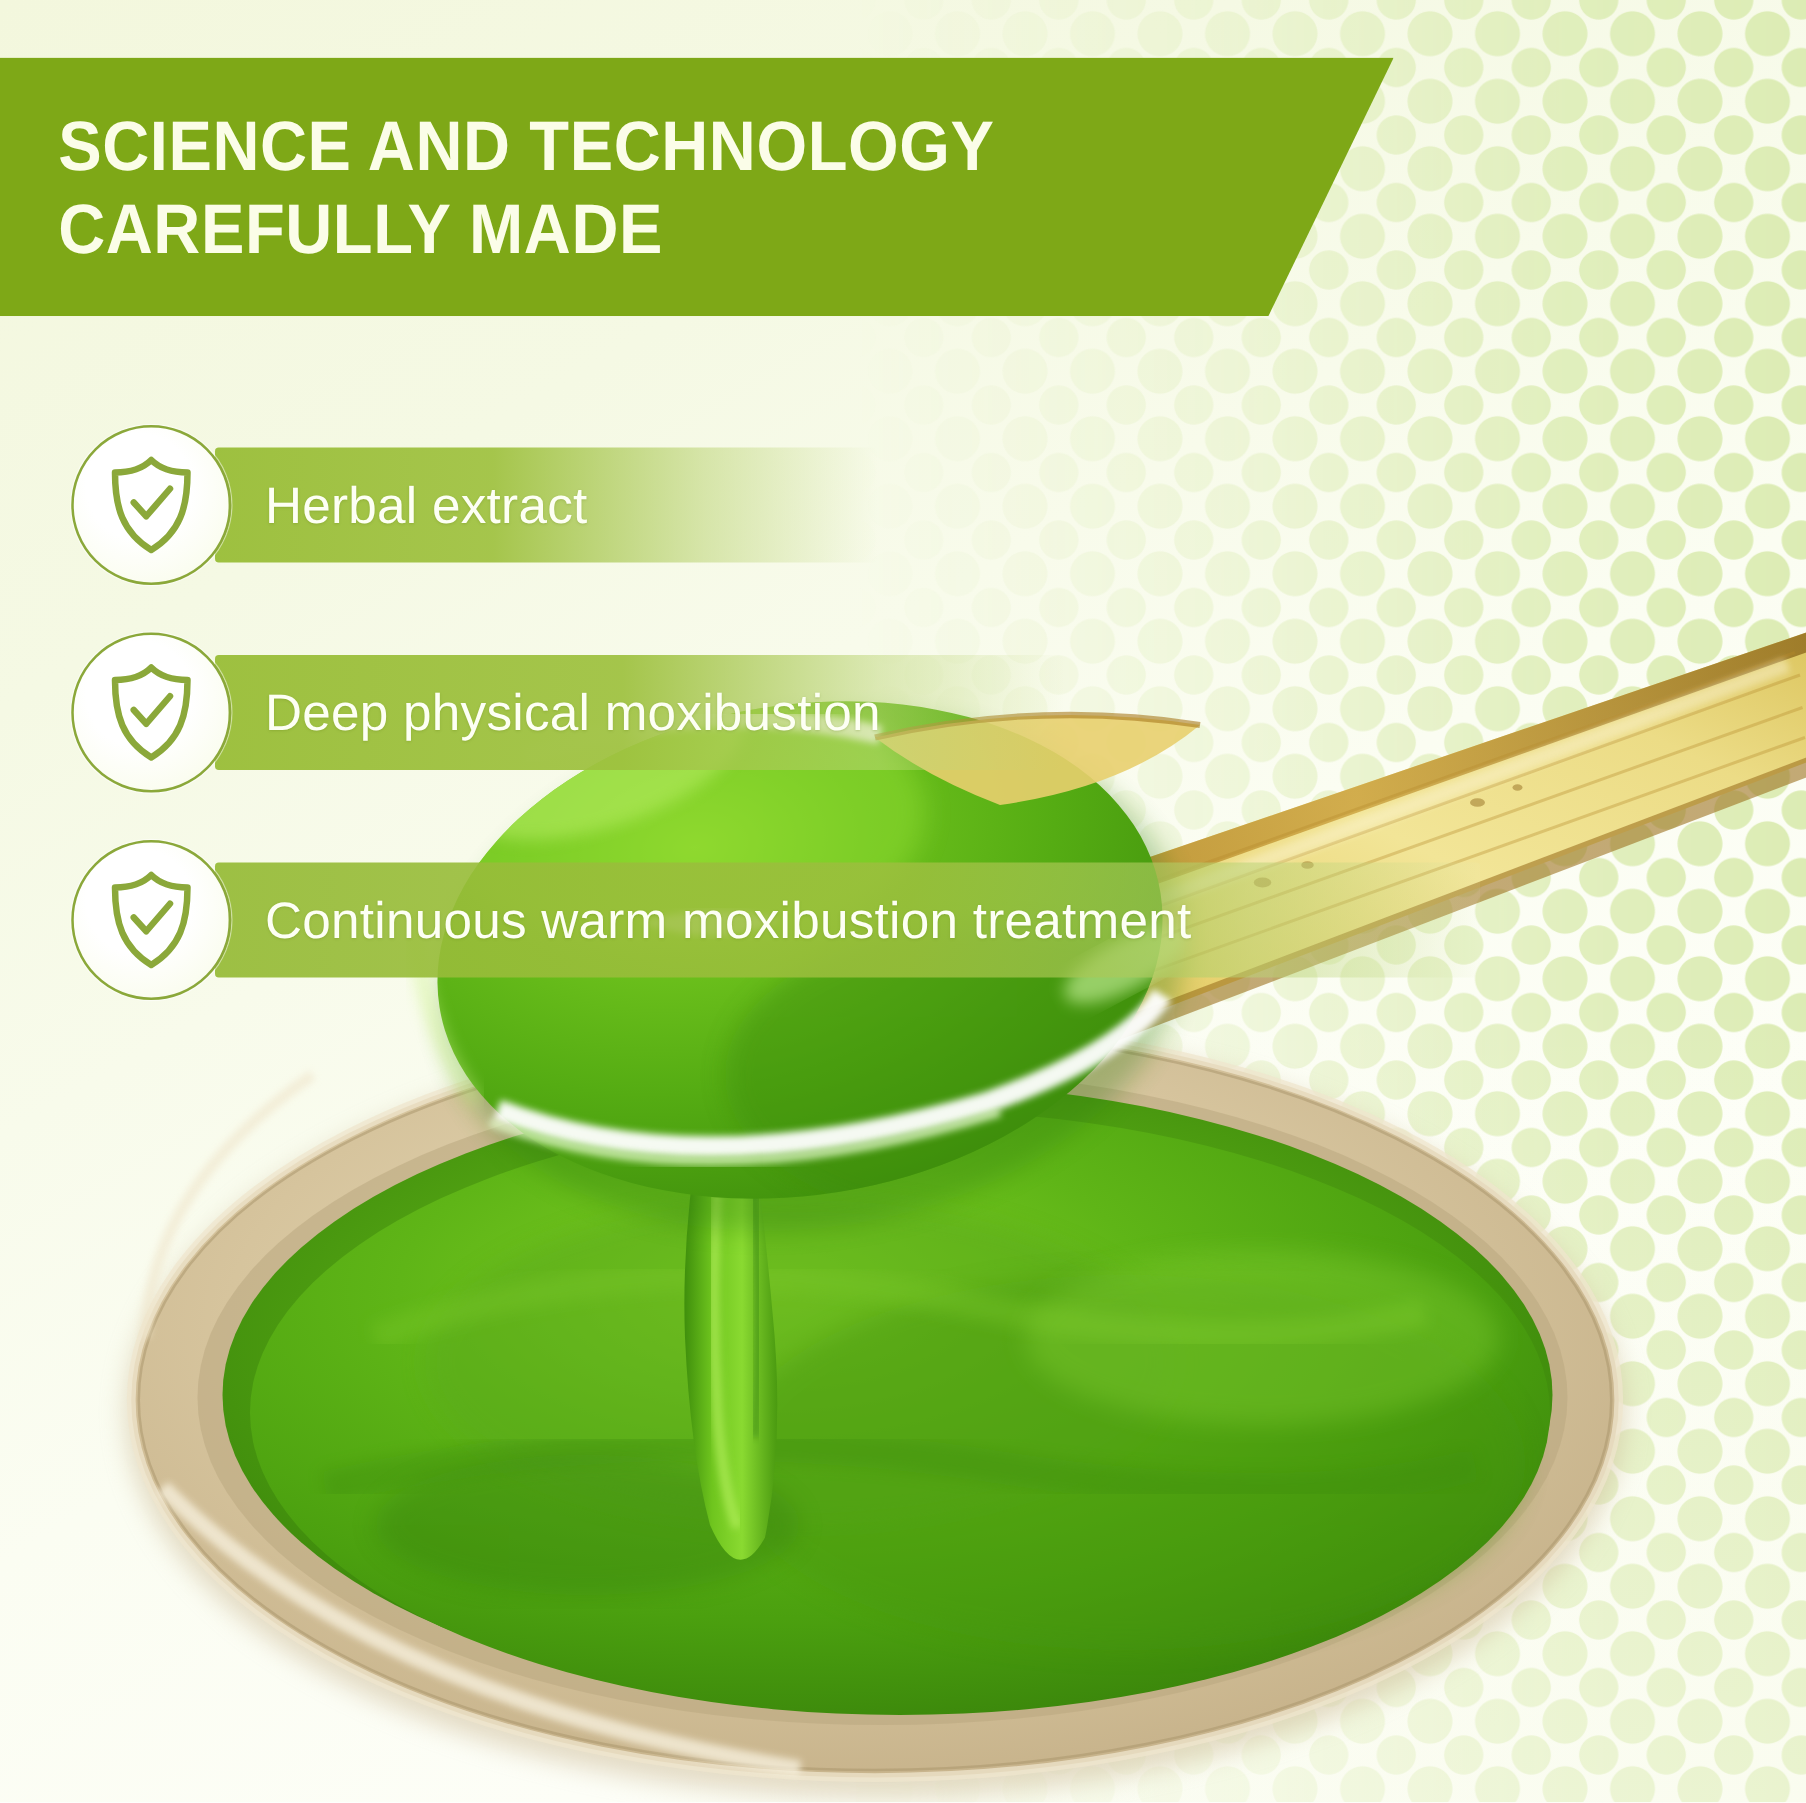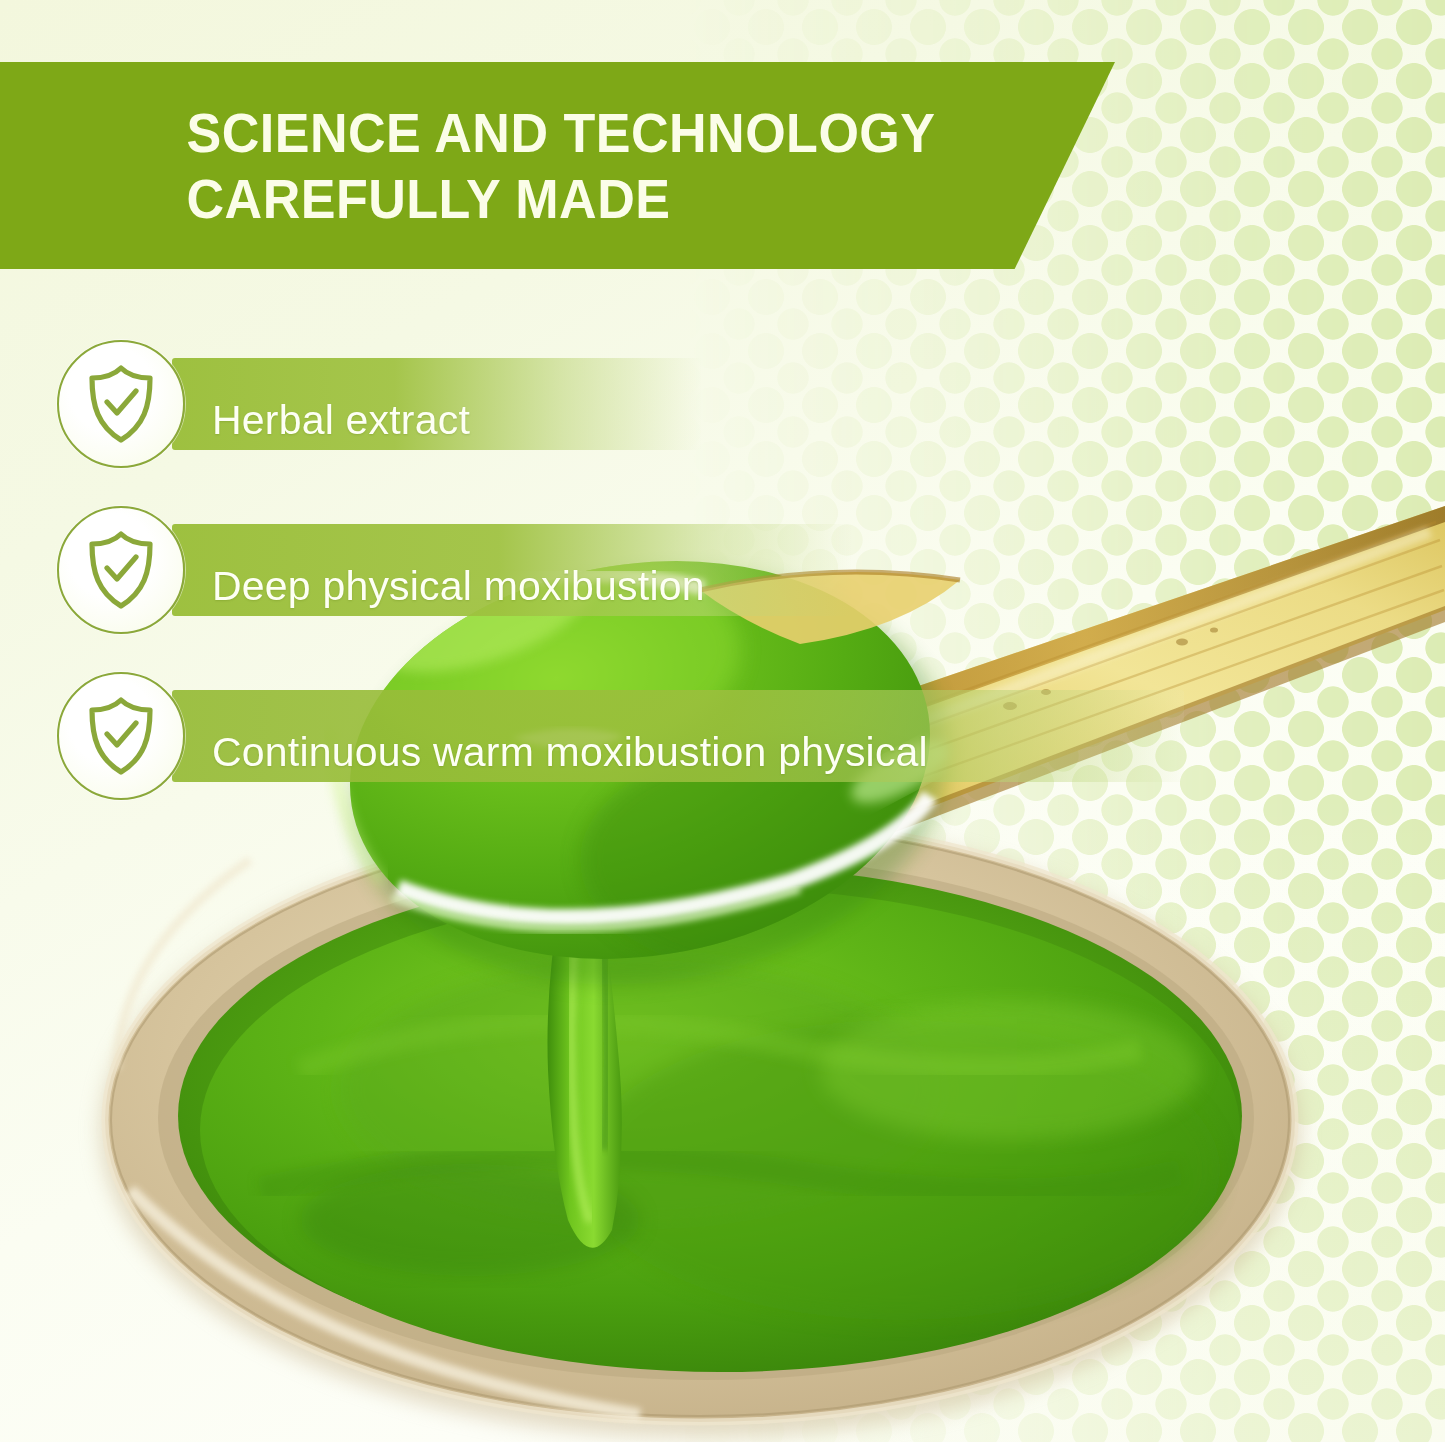--- a/index.html
+++ b/index.html
@@ -63,29 +63,28 @@
     left: 0;
     top: 430px;
     width: 1445px;
     height: 1012px;
   }
 
   
   .banner {
     position: absolute;
     left: 0;
-    top: 62px;
+    top: 46px;
     width: 1115px;
     height: 207px;
     background: #7ea817;
     clip-path: polygon(0 0, 100% 0, 91.0% 100%, 0 100%);
     display: flex;
     flex-direction: column;
     justify-content: center;
-    align-items: flex-end;
   }
   .banner-title {
     color: #fbfde8;
     font-size: 56px;
     line-height: 1.17;
     font-weight: bold;
     letter-spacing: .5px;
     padding-left: 50px;
     padding-right: 120px;
     text-transform: uppercase;
@@ -148,21 +147,20 @@
     left: 212px;
     top: 18px;
     height: 92px;
     display: flex;
     align-items: center;
     color: #fdfff4;
     font-size: 41px;
     letter-spacing: .2px;
     white-space: nowrap;
     text-shadow: 0 1px 2px rgba(90,120,20,.25);
-    margin-top: 16px;
   }
 </style>
 </head>
 <body>
 
 <div class="poster">
 
   <div class="dots">
     <div class="dots-layer">
       <div class="dots-a"></div>
@@ -328,18 +326,18 @@
     </div>
 
     <div class="feature-row row3">
       <div class="feature-bar"></div>
       <div class="feature-icon">
         <svg width="74" height="80" viewBox="0 0 74 80" fill="none" stroke="#8ba83a" stroke-width="5.2" stroke-linecap="round" stroke-linejoin="round">
           <path d="M37 4 C30 11 19 14 8 14 C8 42 14 62 37 76 C60 62 66 42 66 14 C55 14 44 11 37 4 Z"></path>
           <path d="M23 38 L33 49 L52 27"></path>
         </svg>
       </div>
-      <div class="feature-label">Continuous warm moxibustion physical</div>
+      <div class="feature-label">Continuous warm moxibustion treatment</div>
     </div>
 
   </div>
 
 </div>
 
 </body></html>

